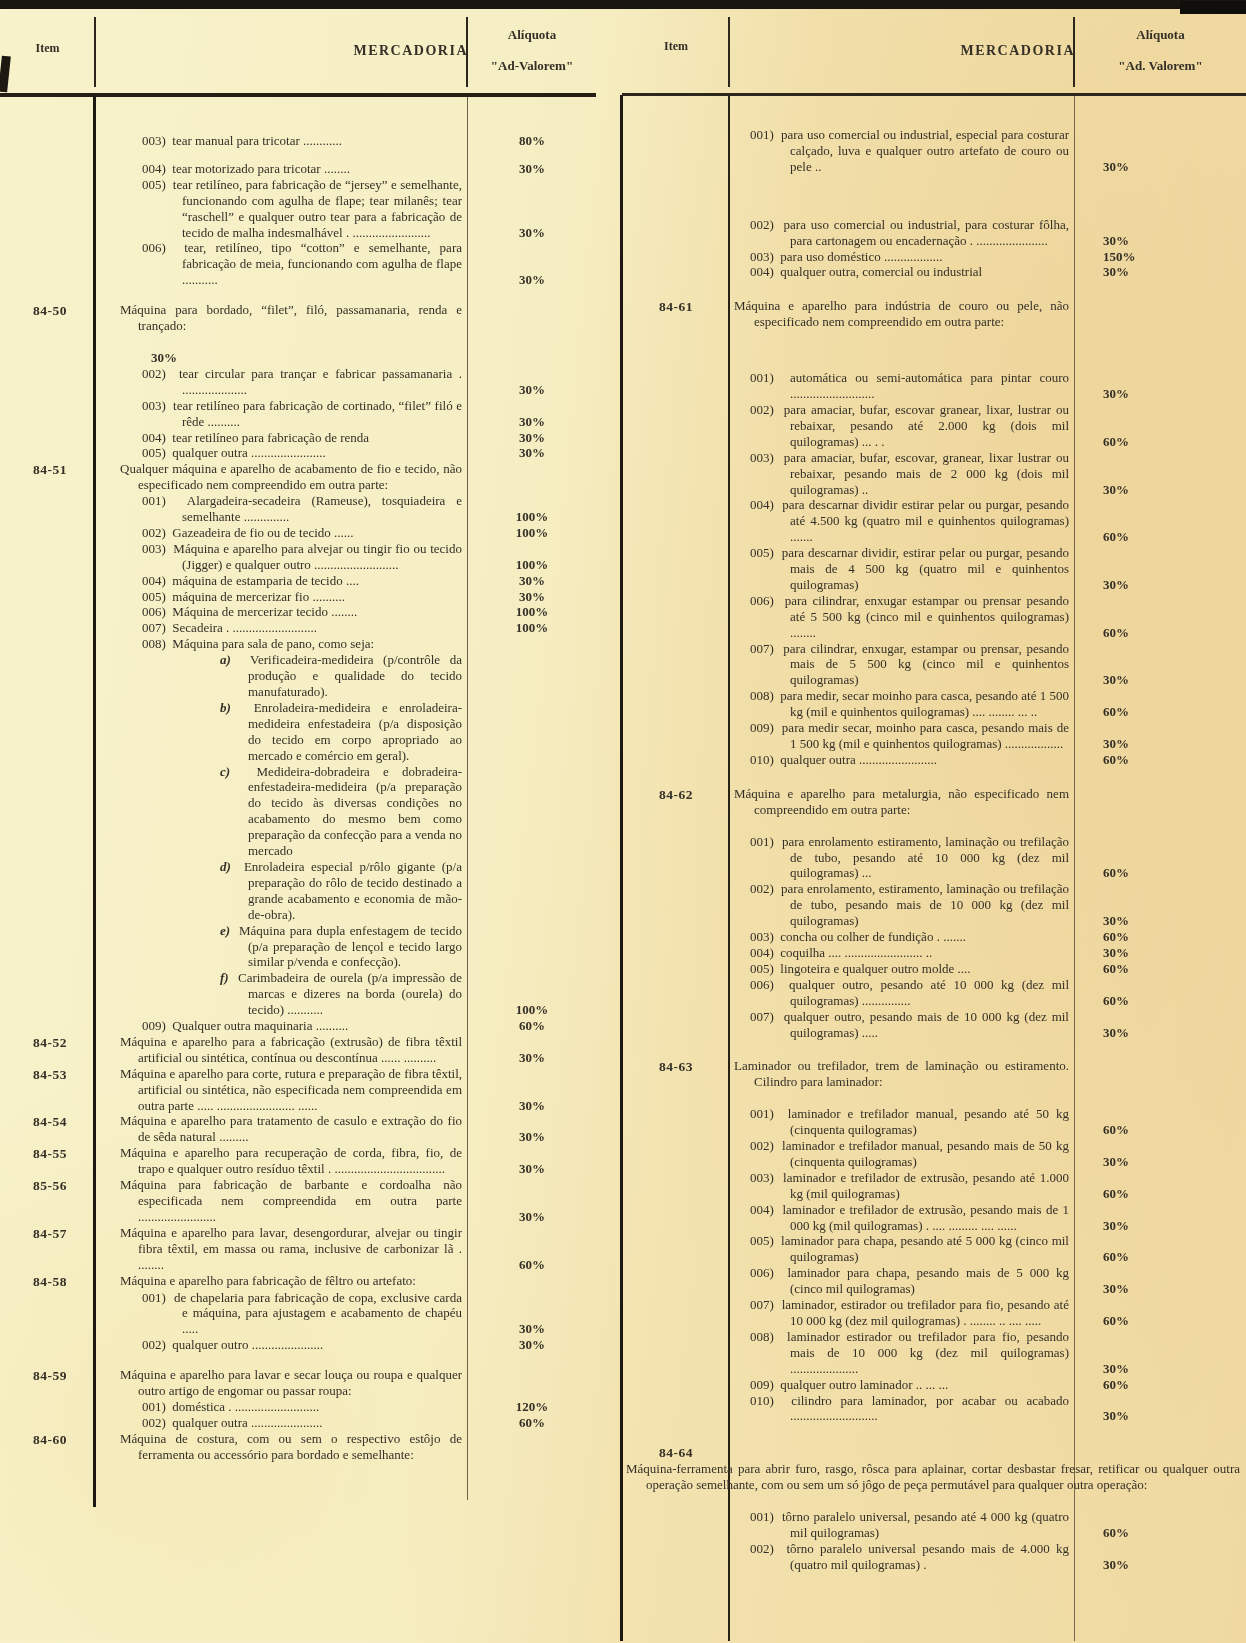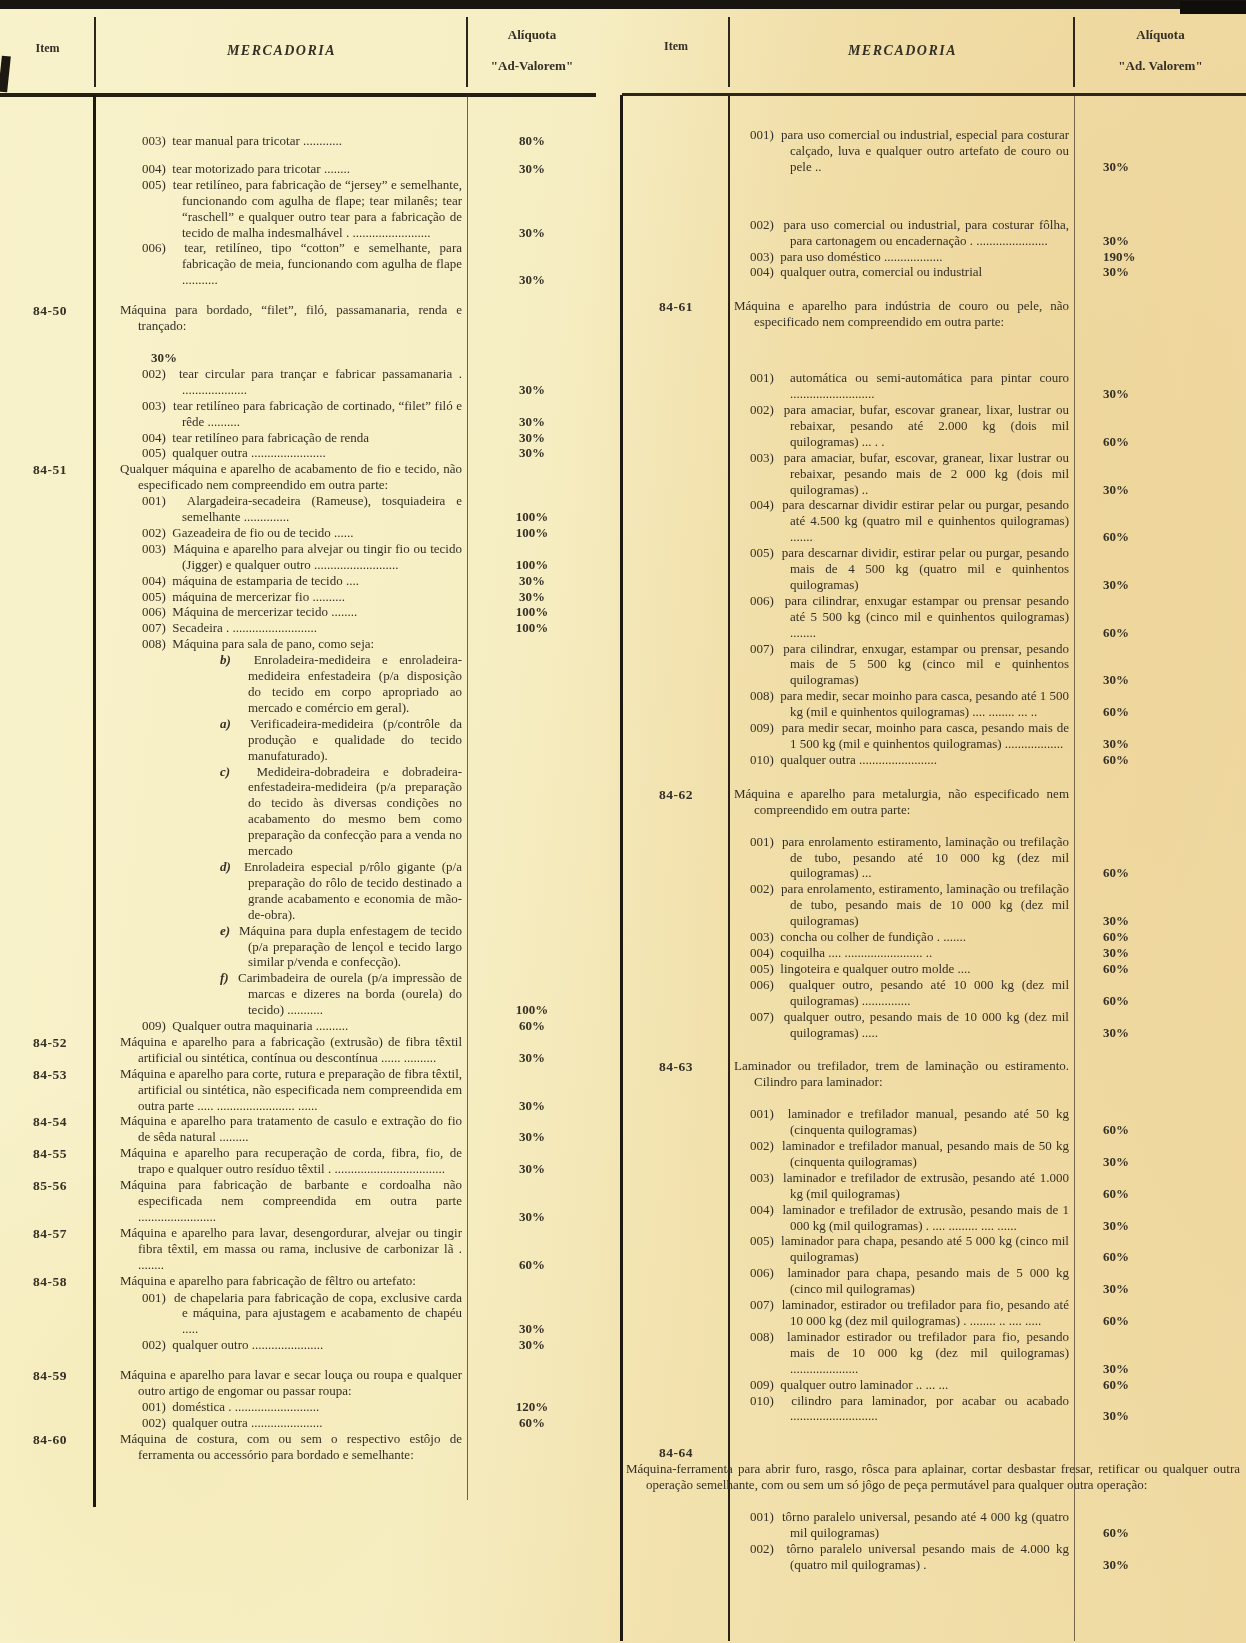--- a/index.html
+++ b/index.html
@@ -22,21 +22,21 @@
   .table{position:absolute;top:9px;}
   #left-table{left:0;width:596px;}
   #right-table{left:622px;width:624px;}
 
   .thead{position:relative;height:84px;}
   #left-table .thead{border-bottom:4px solid #241e15;}
   #right-table .thead{border-bottom:3px solid #2c261c;}
   .h-item{position:absolute;font-weight:bold;font-size:12px;}
   #left-table .h-item{left:0;width:95px;top:32px;text-align:center;}
   #right-table .h-item{left:0;width:108px;top:30px;text-align:center;}
-  .h-merc{position:absolute;top:34px;text-align:center;font-weight:bold;letter-spacing:1.5px;font-size:14px;font-style:italic;}
+  .h-merc{position:absolute;top:34px;text-align:right;font-weight:bold;letter-spacing:1.5px;font-size:14px;}
   #left-table .h-merc{left:95px;width:373px;}
   #right-table .h-merc{left:108px;width:345px;}
   .h-aliq{position:absolute;text-align:center;font-weight:bold;font-size:13px;line-height:15px;}
   #left-table .h-aliq{left:468px;width:128px;top:18px;}
   #right-table .h-aliq{left:453px;width:171px;top:18px;}
   .h-aliq .l2{margin-top:16px;}
   .h-rule{position:absolute;top:8px;height:70px;width:2px;background:#2c261c;}
 
   .vrule{position:absolute;}
   #left-table .vrule-item{left:93px;top:86px;width:3px;height:1412px;background:#1d1811;}
@@ -215,28 +215,28 @@
       <div class="row sub">
         <div class="cell-item"></div>
         <div class="cell-body">
           <div class="para sub"><span class="code">008)  </span>Máquina para sala de pano, como seja:</div>
         </div>
         <div class="cell-rate"></div>
       </div>
       <div class="row letter">
         <div class="cell-item"></div>
         <div class="cell-body">
+          <div class="para letter"><span class="code">a)  </span>Verificadeira-medideira (p/contrôle da produção e qualidade do tecido manufaturado).</div>
+        </div>
+        <div class="cell-rate"></div>
+      </div>
+      <div class="row letter">
+        <div class="cell-item"></div>
+        <div class="cell-body">
           <div class="para letter"><span class="code">b)  </span>Enroladeira-medideira e enroladeira-medideira enfestadeira (p/a disposição do tecido em corpo apropriado ao mercado e comércio em geral).</div>
-        </div>
-        <div class="cell-rate"></div>
-      </div>
-      <div class="row letter">
-        <div class="cell-item"></div>
-        <div class="cell-body">
-          <div class="para letter"><span class="code">a)  </span>Verificadeira-medideira (p/contrôle da produção e qualidade do tecido manufaturado).</div>
         </div>
         <div class="cell-rate"></div>
       </div>
       <div class="row letter">
         <div class="cell-item"></div>
         <div class="cell-body">
           <div class="para letter"><span class="code">c)  </span>Medideira-dobradeira e dobradeira-enfestadeira-medideira (p/a preparação do tecido às diversas condições no acabamento do mesmo bem como preparação da confecção para a venda no mercado</div>
         </div>
         <div class="cell-rate"></div>
       </div>
@@ -389,21 +389,21 @@
         <div class="cell-body">
           <div class="para sub"><span class="code">002)  </span>para uso comercial ou industrial, para costurar fôlha, para cartonagem ou encadernação . ......................</div>
         </div>
         <div class="cell-rate">30%</div>
       </div>
       <div class="row sub">
         <div class="cell-item"></div>
         <div class="cell-body">
           <div class="para sub"><span class="code">003)  </span>para uso doméstico ..................</div>
         </div>
-        <div class="cell-rate">190%</div>
+        <div class="cell-rate">150%</div>
       </div>
       <div class="row sub">
         <div class="cell-item"></div>
         <div class="cell-body">
           <div class="para sub"><span class="code">004)  </span>qualquer outra, comercial ou industrial</div>
         </div>
         <div class="cell-rate">30%</div>
       </div>
       <div class="row head" style="margin-top: 18px;">
         <div class="cell-item">84-61</div>

